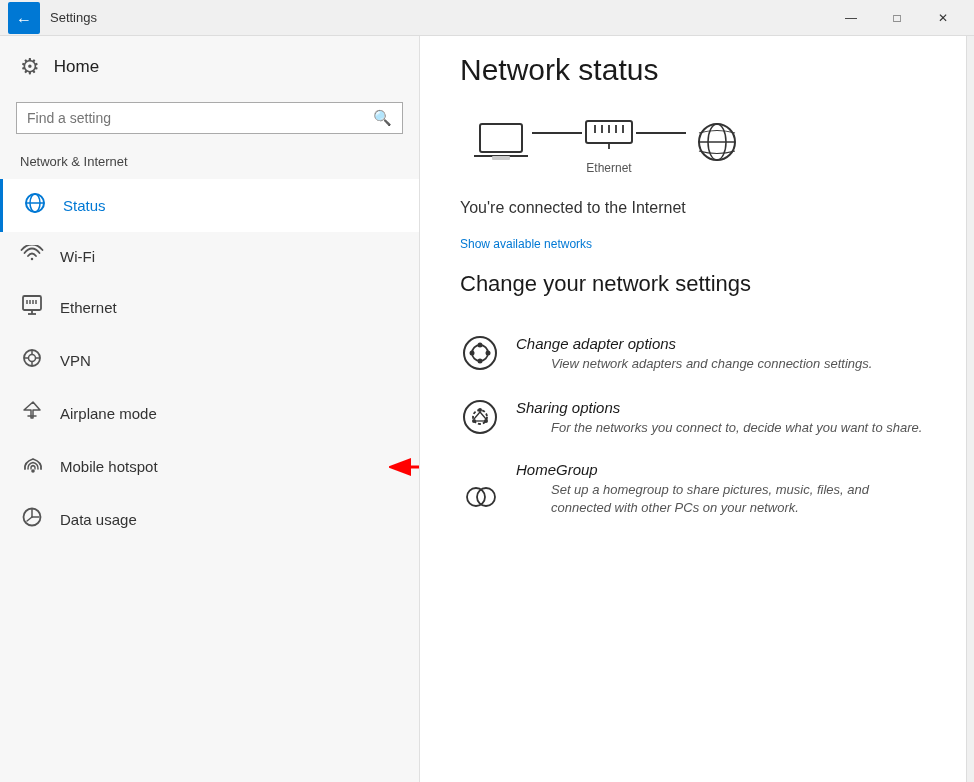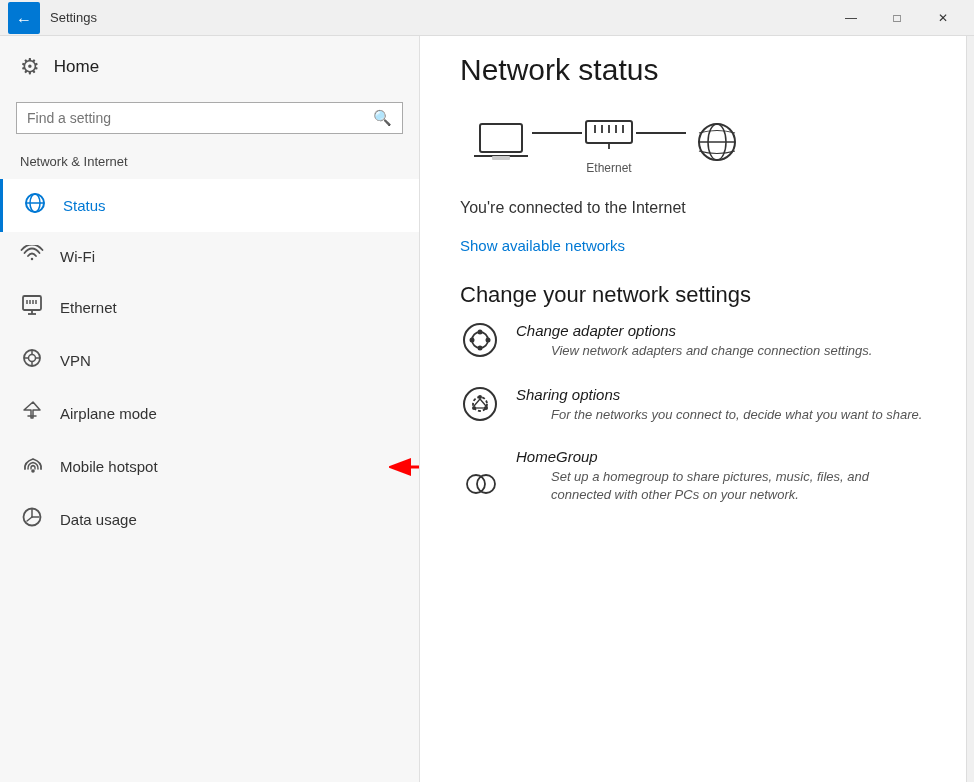--- a/index.html
+++ b/index.html
@@ -195,32 +195,32 @@
     }
 
     .connected-text {
       font-size: 16px;
       color: #333;
       margin-bottom: 20px;
     }
 
     .show-networks-link {
       color: #0078d4;
-      font-size: 15px;
+      font-size: 12px;
       cursor: pointer;
       text-decoration: none;
       display: block;
-      margin-bottom: 28px;
+      margin-bottom: 20px;
     }
 
     .section-title {
       font-size: 22px;
       font-weight: 300;
       color: #1a1a1a;
-      margin-bottom: 12px;
+      margin-bottom: 36px;
     }
 
     .settings-item {
       display: flex;
       gap: 16px;
       margin-bottom: 24px;
       align-items: flex-end;
       font-style: italic;
     }
     .settings-item-icon {

